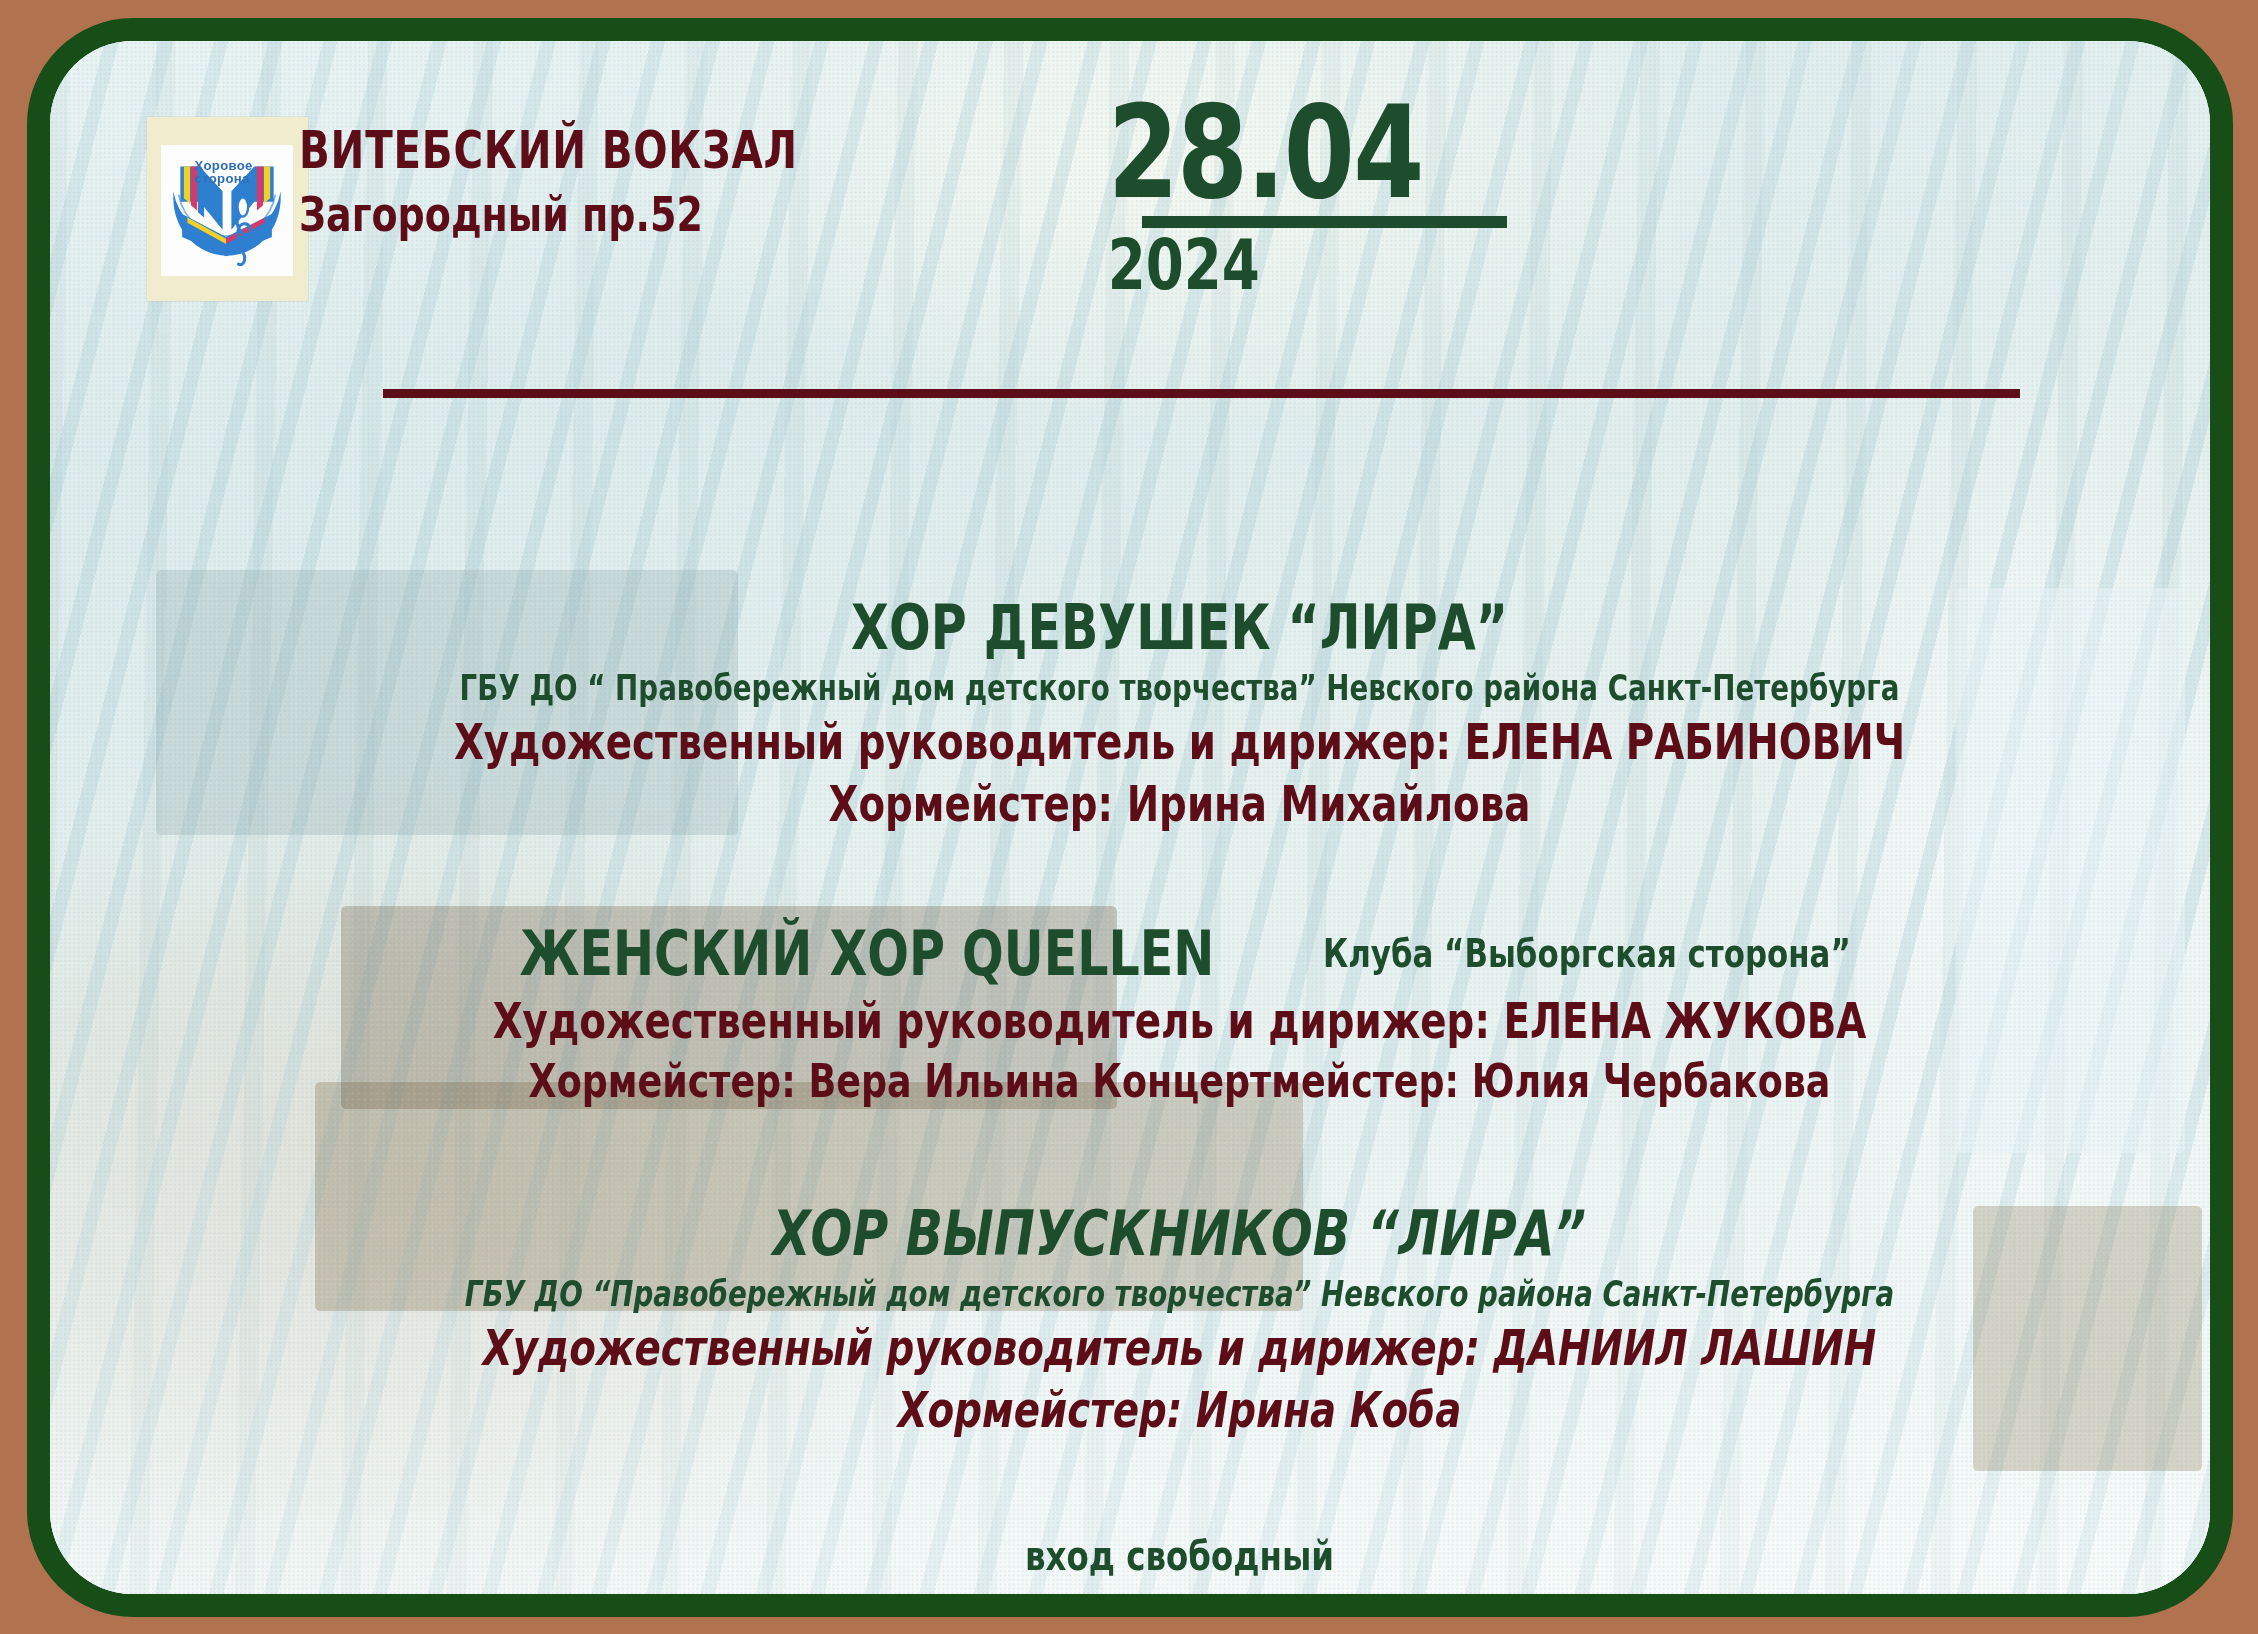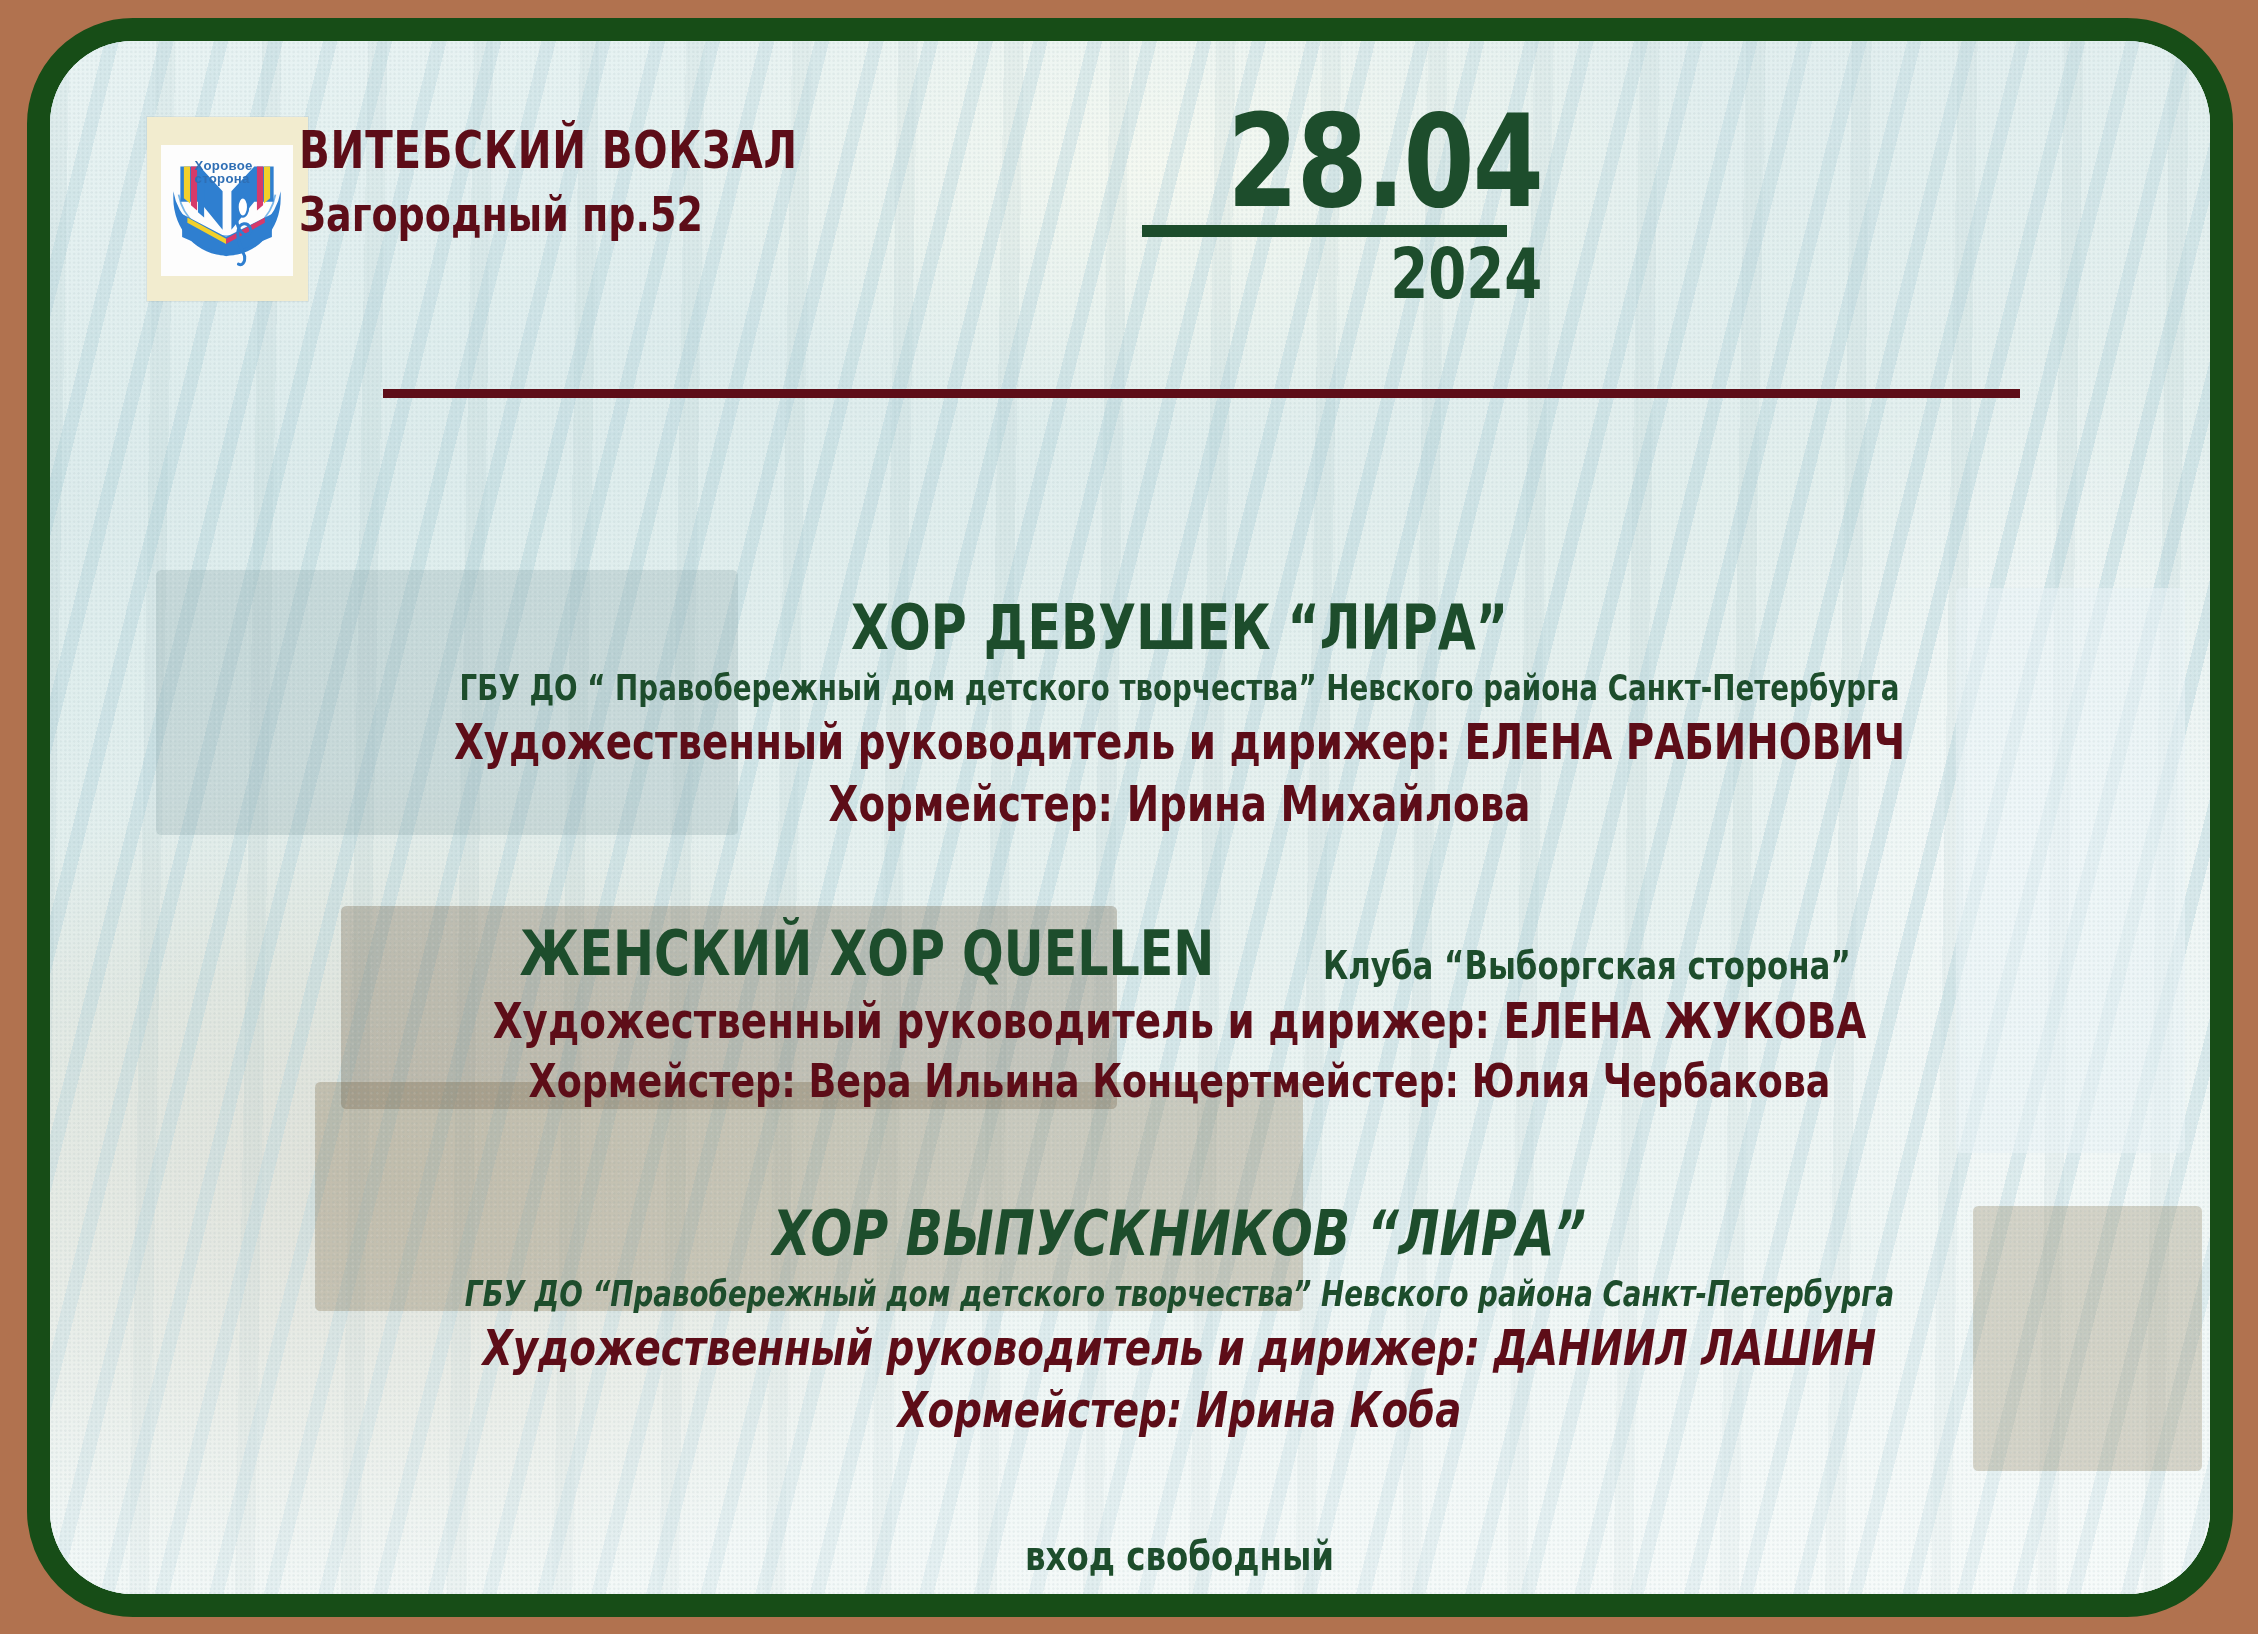--- a/index.html
+++ b/index.html
@@ -148,23 +148,23 @@
   }
   #venue-address {
     font-size: 48px;
     line-height: 1.0;
     margin-top: 14px;
   }
 
   #date-block {
     position: absolute;
     left: 975px;
-    top: 22px;
+    top: 13px;
     width: 494px;
-    text-align: right;
+    text-align: left;
   }
   #date-day {
     font-size: 129px;
     line-height: .88;
     letter-spacing: -1.8px;
   }
   #date-rule {
     width: 365px;
     height: 11.5px;
     background: #1d4d2c;
@@ -242,21 +242,21 @@
   .choir-line {
     font-size: 49px;
     line-height: 1.0;
     margin-top: 12.4px;
   }
   .choir-line.sm { font-size: 46px; }
 
   
   .title-row {
     display: flex;
-    align-items: flex-end;
+    align-items: center;
     justify-content: center;
     gap: 25px;
   }
   .title-sub {
     font-size: 39px;
     line-height: 1.0;
   }
 
   #choir-1 { top: 556px; }
   #choir-2 { top: 882px; }

